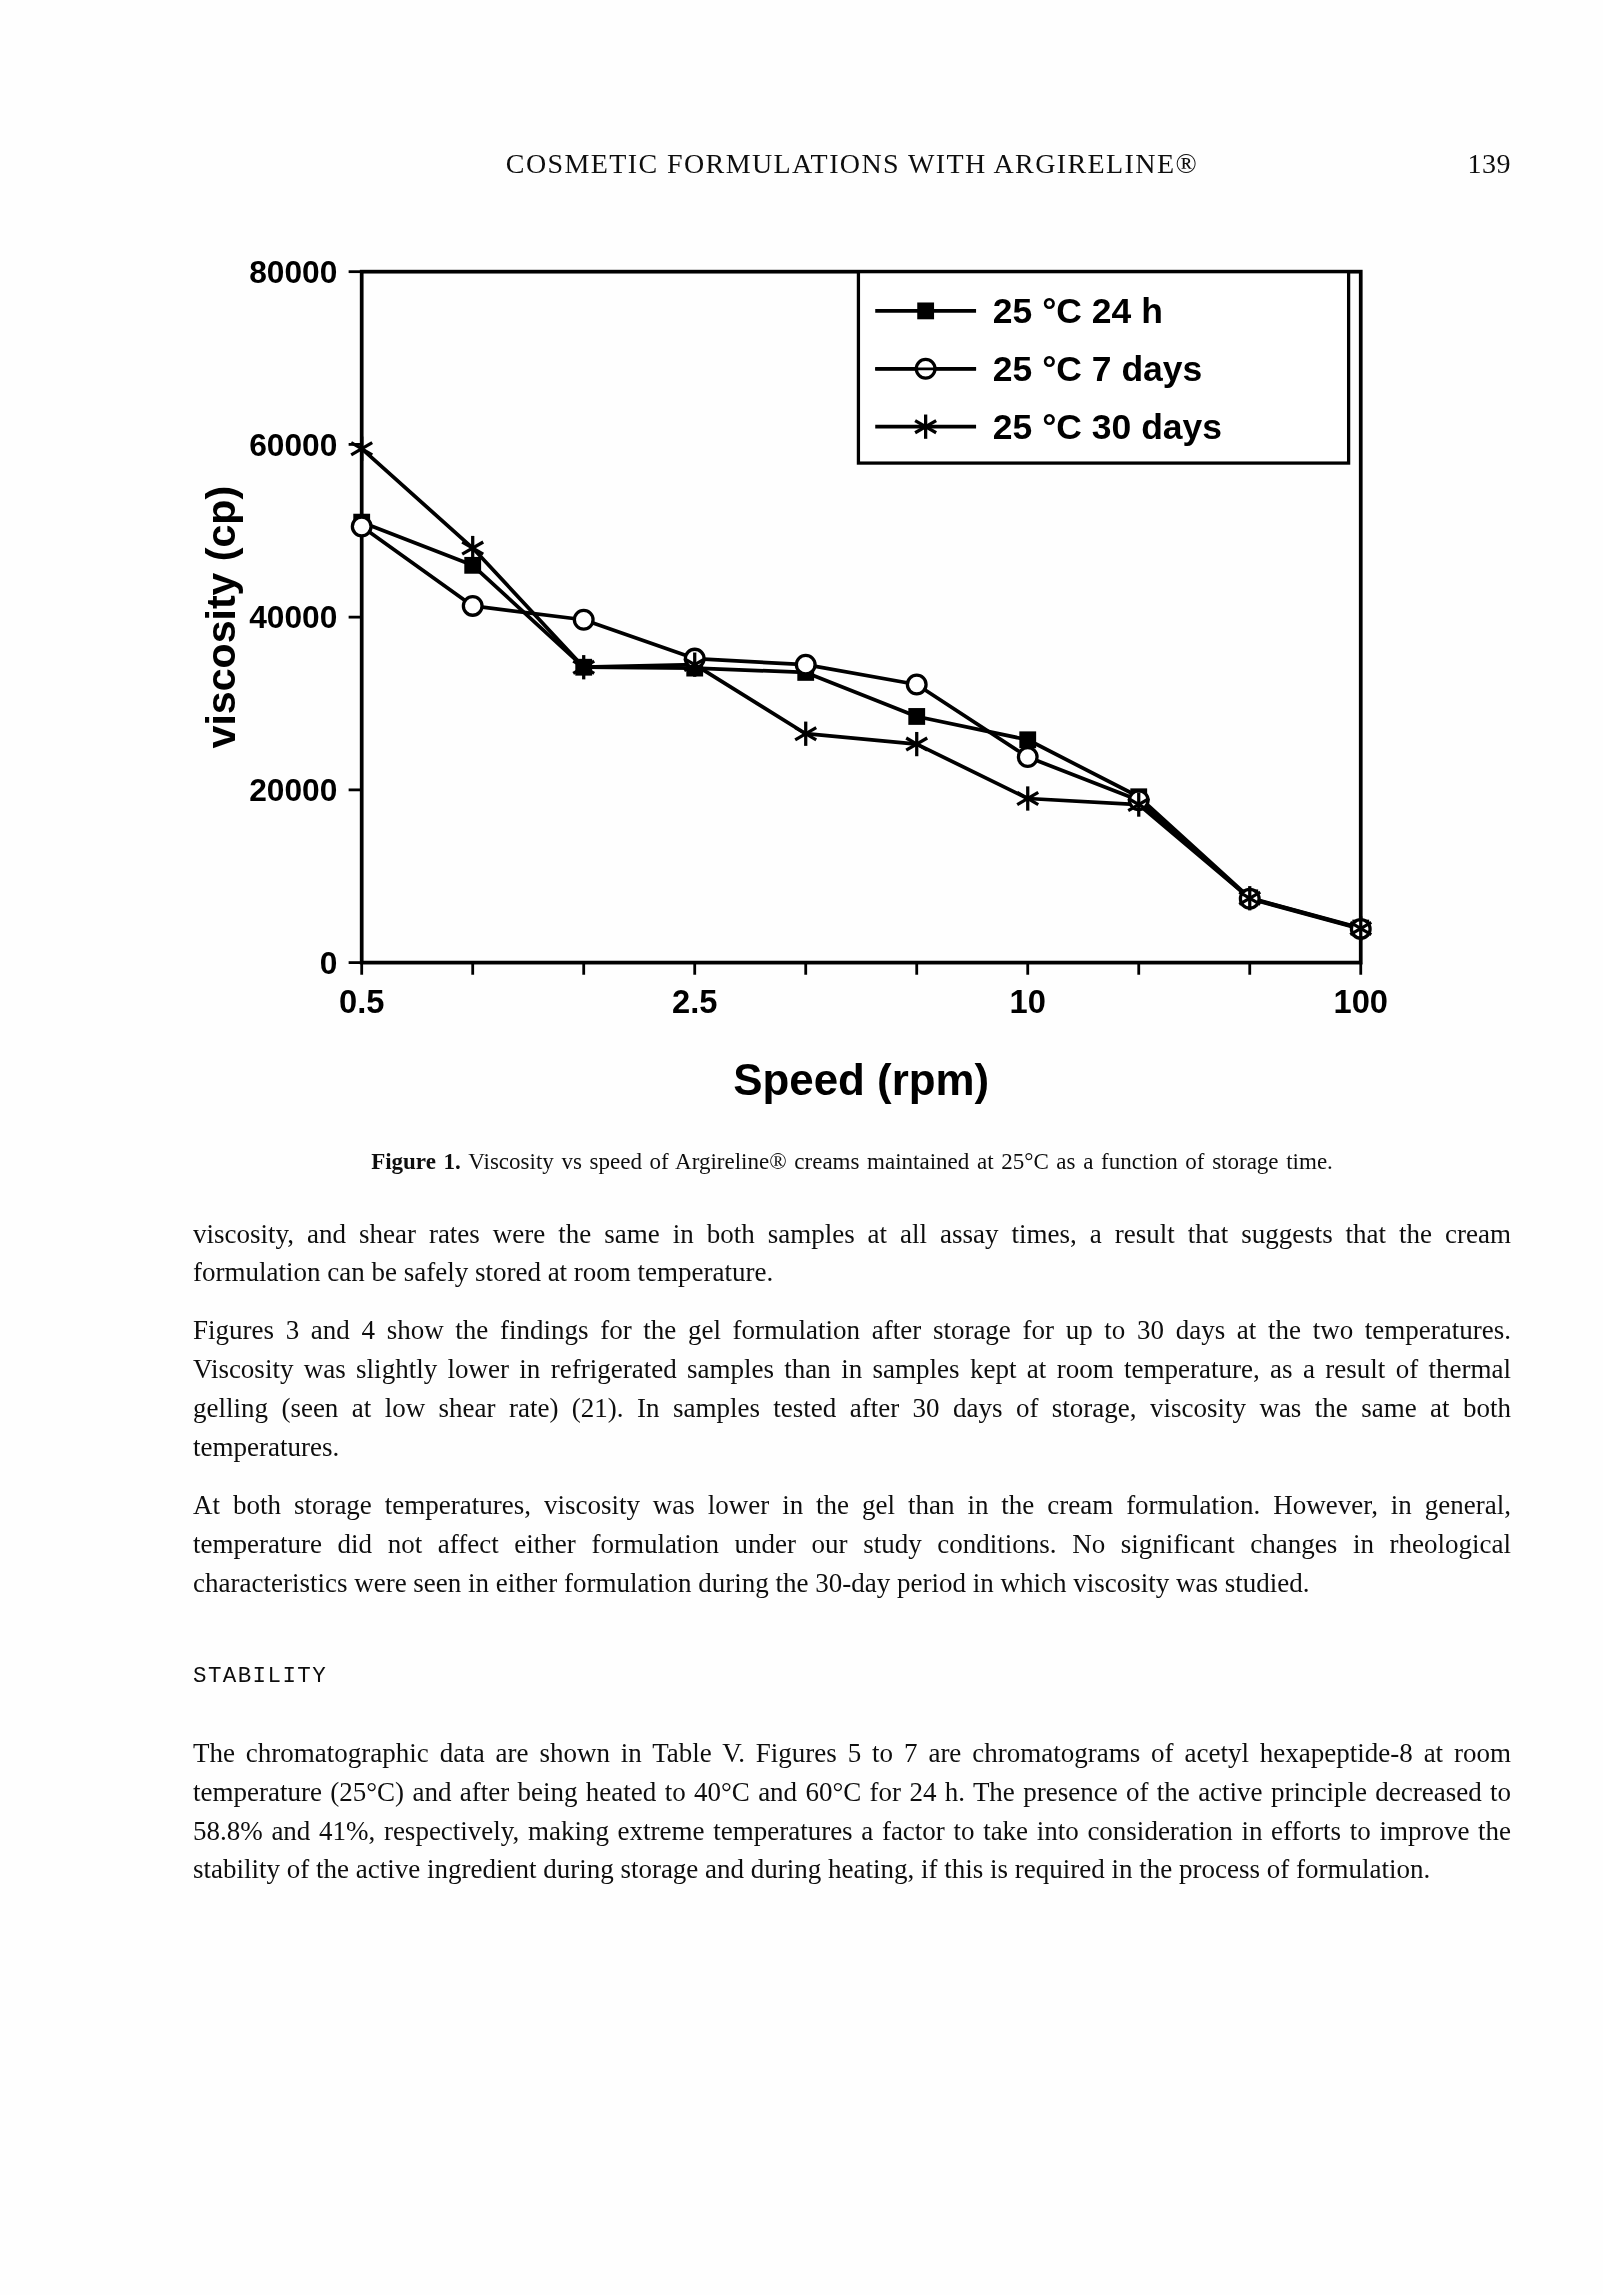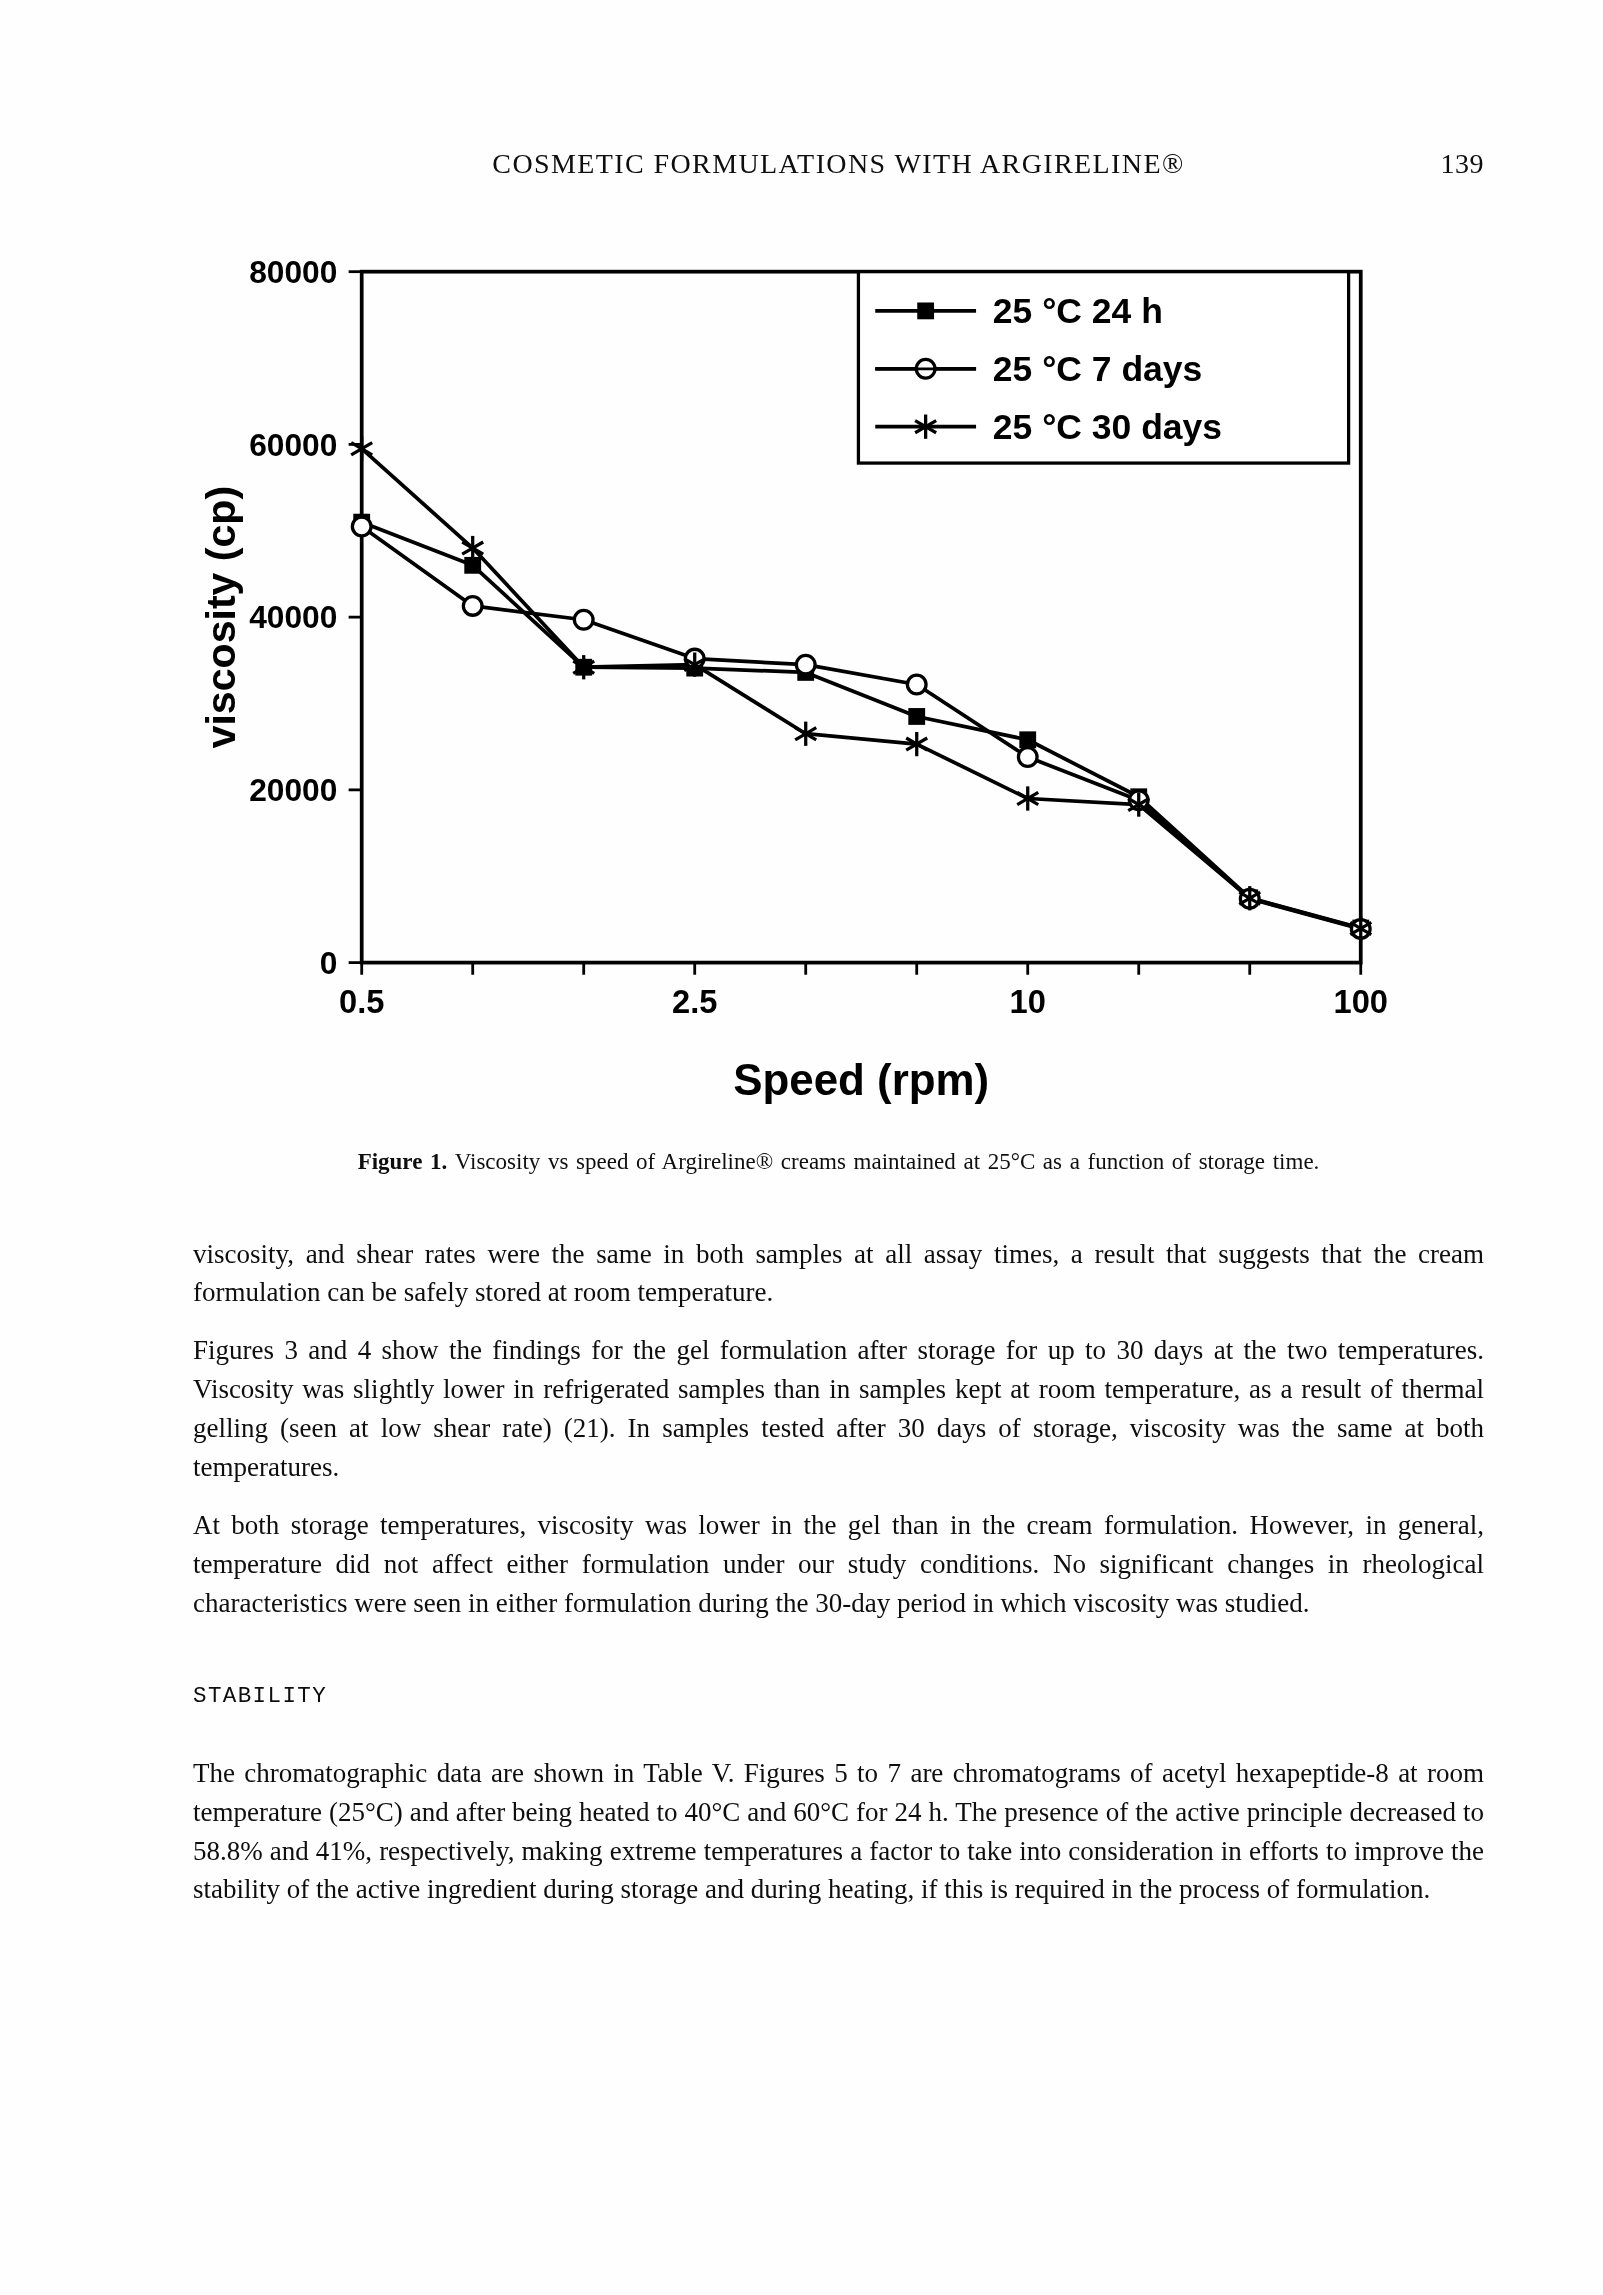--- a/index.html
+++ b/index.html
@@ -4,32 +4,32 @@
 <style>
   * { box-sizing: border-box; }
   html, body { margin: 0; padding: 0; }
   body {
     width: 1603px;
     min-height: 2295px;
     background: #fefefe;
     color: #0e0e0e;
     font-family: "Liberation Serif", serif;
   }
-  .page { position: relative; padding: 148px 119px 56px 193px; }
+  .page { position: relative; padding: 148px 92px 56px 193px; }
 
   .header { position: relative; text-align: center; font-size: 28px; letter-spacing: 1.4px; }
   .header .pagenum { position: absolute; right: 0; top: 0; letter-spacing: 0.5px; }
 
   .chart-wrap { margin-top: 73px; }
   .chart-wrap svg { display: block; width: 1202px; height: auto; }
 
   .caption { margin-top: 22.5px; text-align: center; font-size: 23px; word-spacing: 1.9px; }
   .caption .cap-label { font-weight: bold; margin-right: 7.5px; }
 
-  .bodytext { margin-top: 60px; font-size: 27px; line-height: 1.44; text-align: justify; }
+  .bodytext { margin-top: 40px; font-size: 27px; line-height: 1.44; text-align: justify; }
   .bodytext p { margin: 0 0 19px 0; }
   .section-heading {
     margin: 58px 0 41px 0;
     font-size: 22.5px;
     font-weight: normal;
     letter-spacing: 1.4px;
     font-family: Liberation Mono, monospace;
   }
 </style>
 </head>

